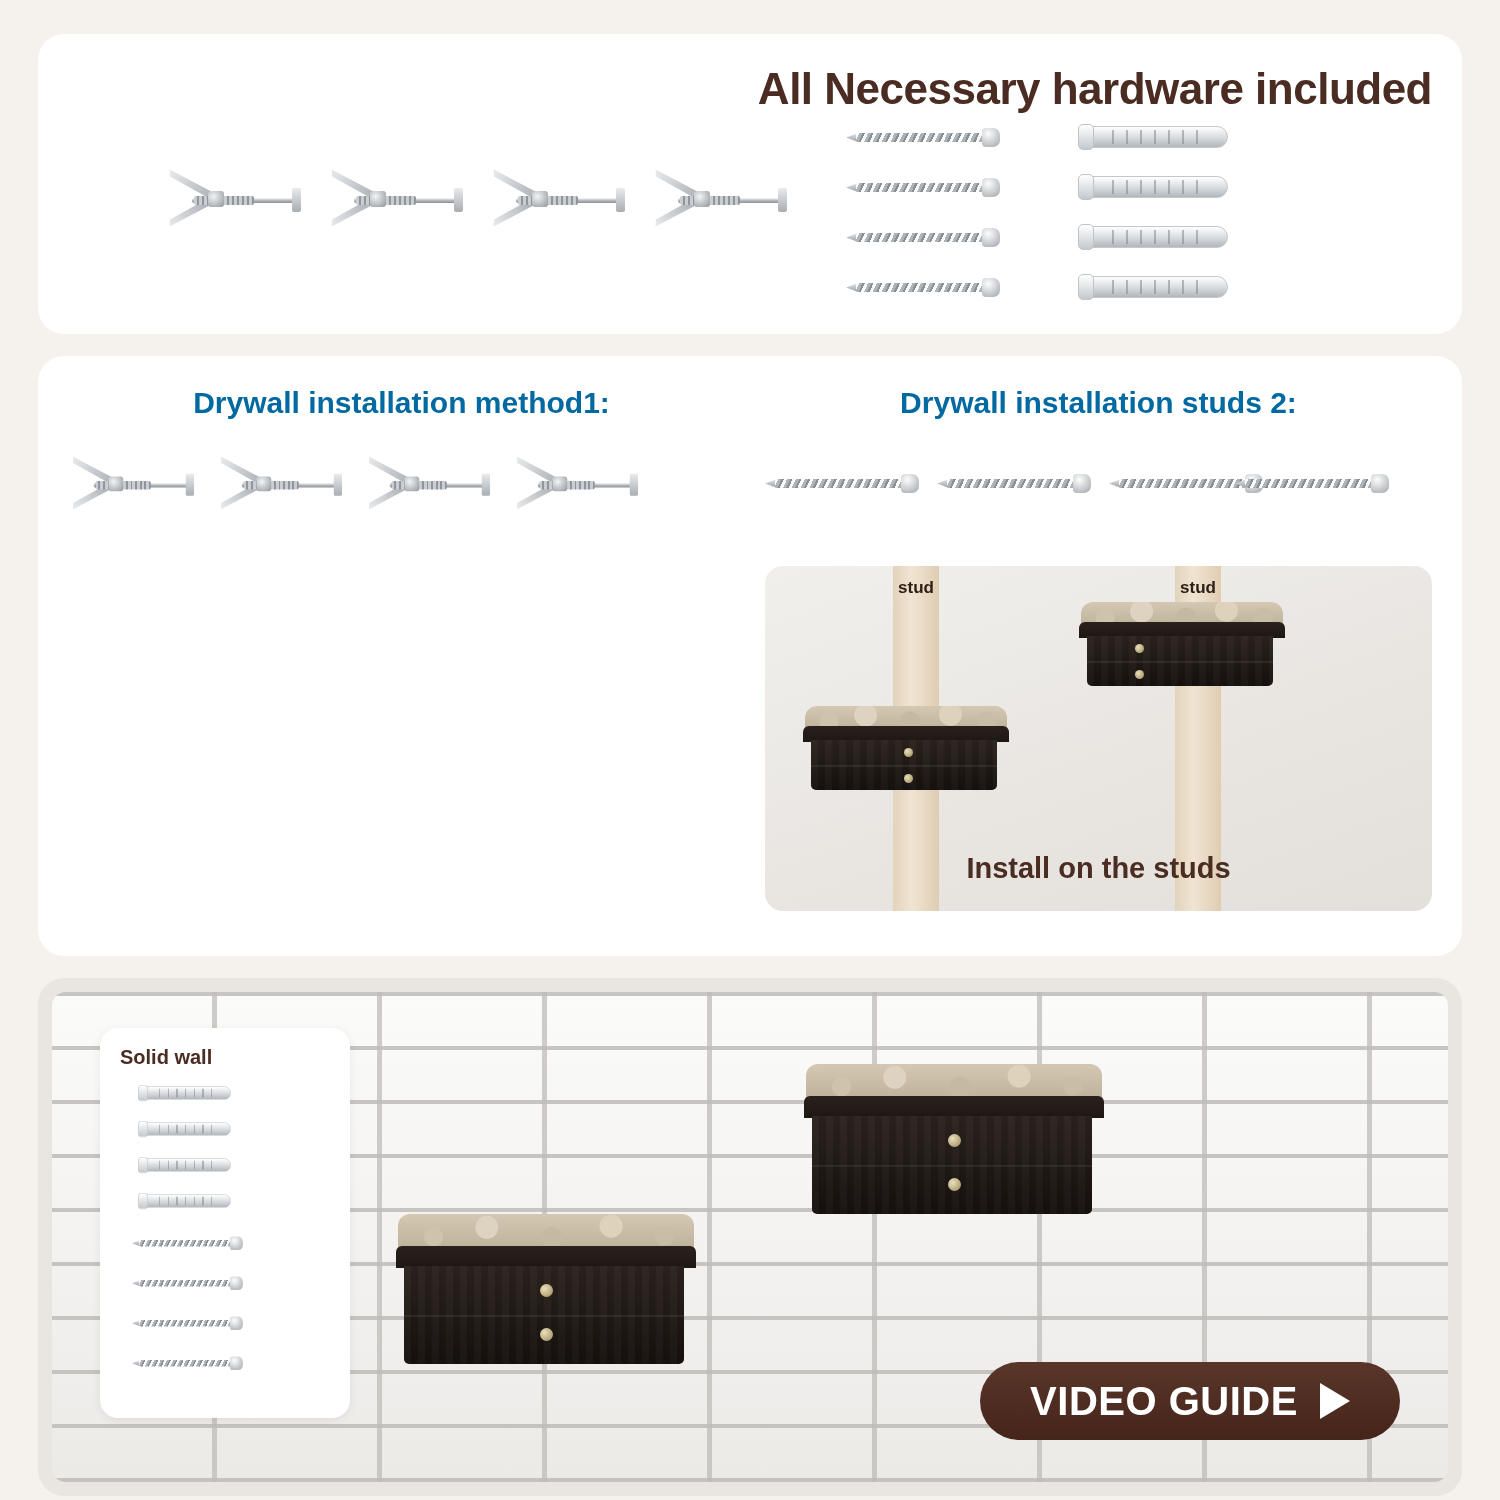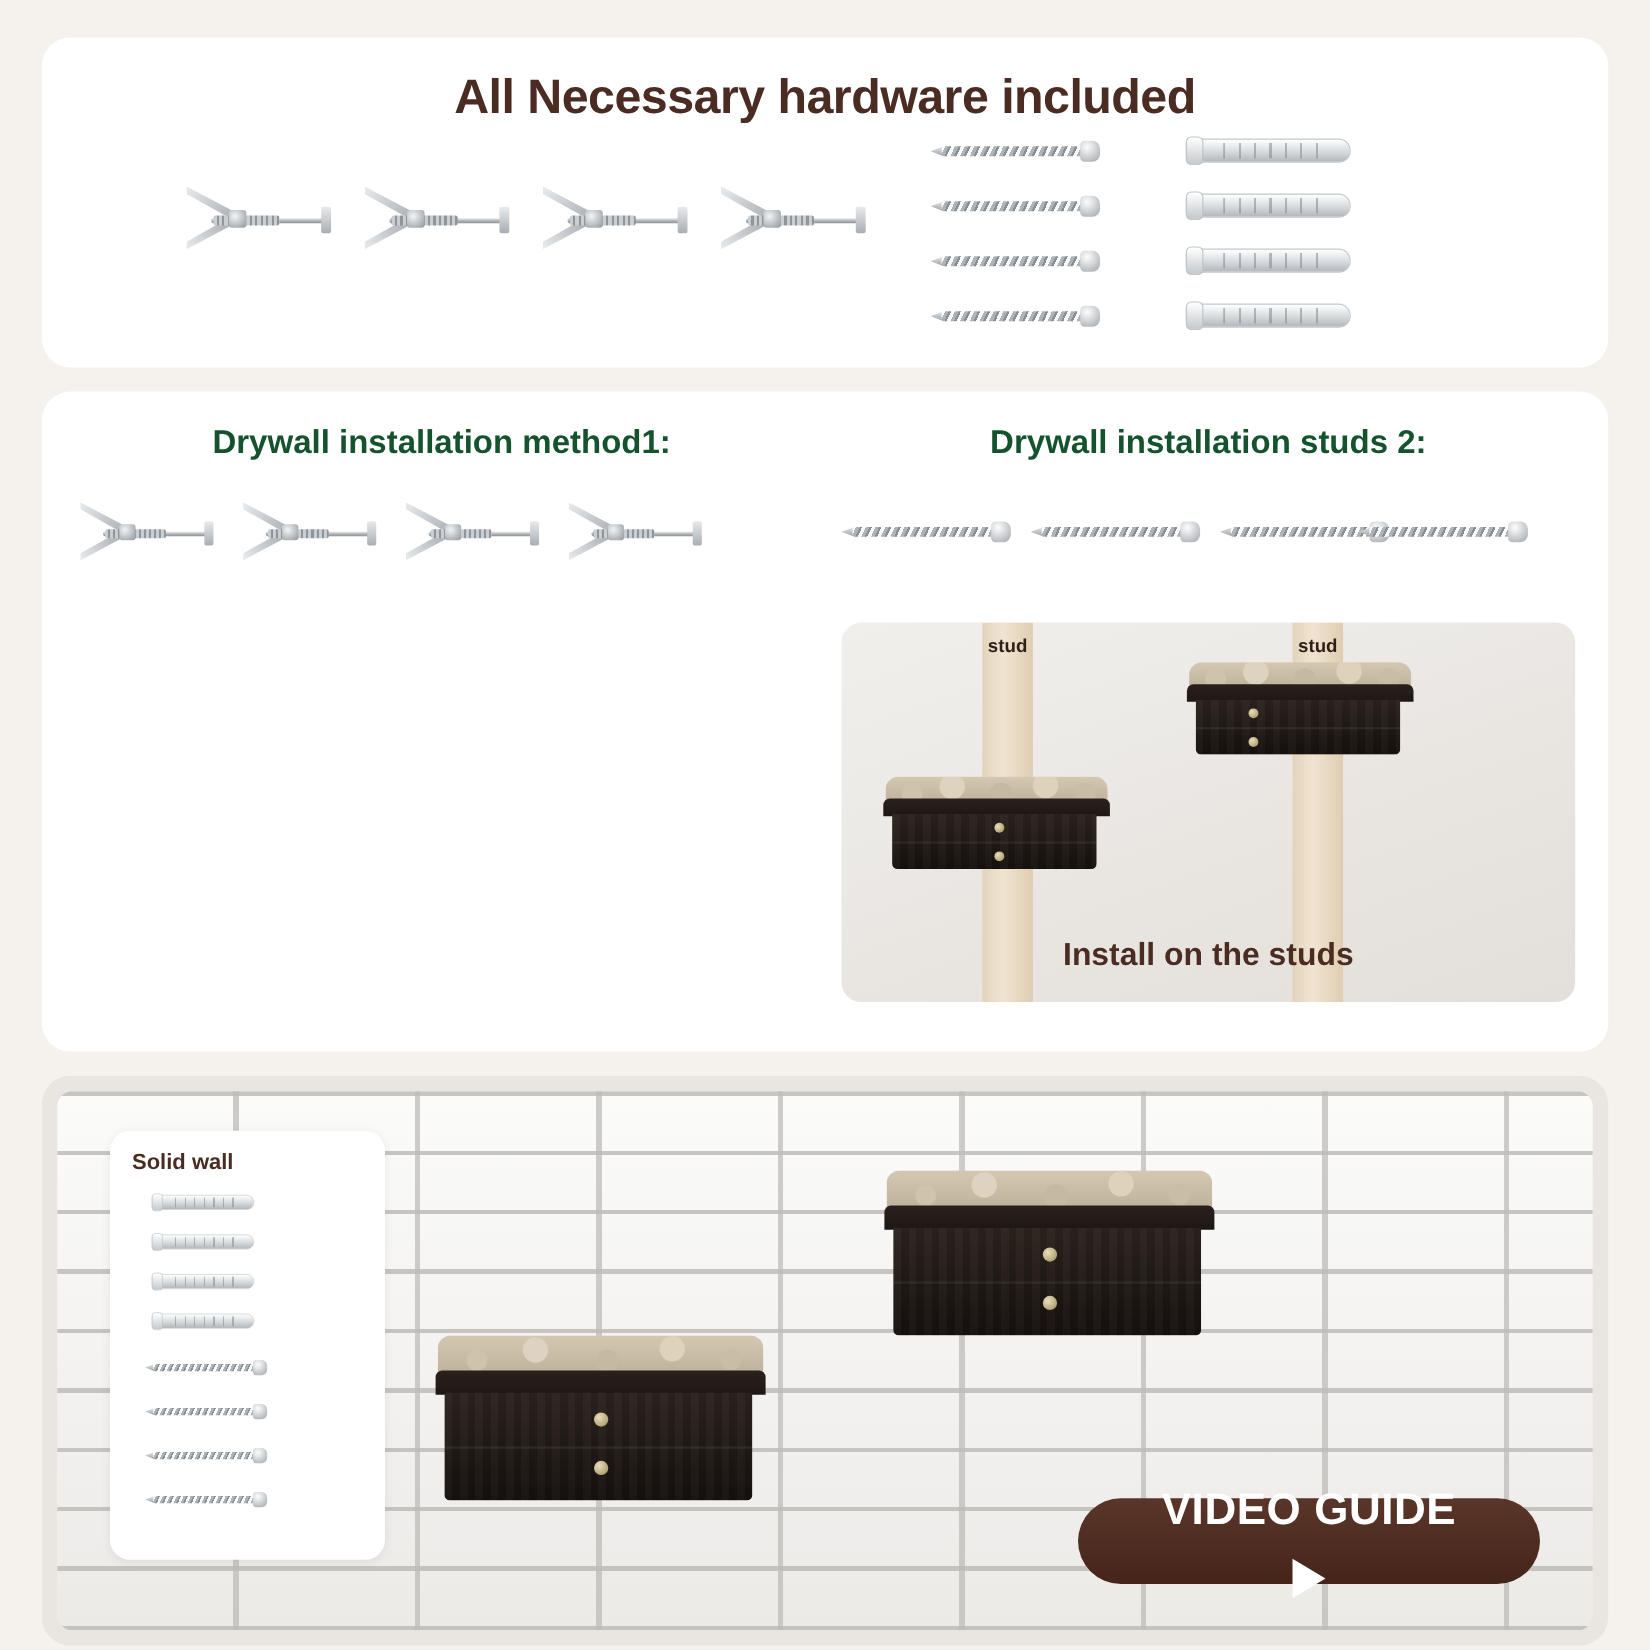--- a/index.html
+++ b/index.html
@@ -28,21 +28,21 @@
     box-sizing: border-box;
     position: relative;
   }
 
   
   #panel-hardware {
     height: 300px;
     padding: 22px 30px 20px 30px;
   }
   .main-title {
-    text-align: center;
+    text-align: right;
     color: #4a2c22;
     font-size: 44px;
     font-weight: bold;
     letter-spacing: -0.5px;
     margin: 8px 0 0 0;
   }
   .hw-area {
     position: relative;
     height: 190px;
     margin-top: 8px;
@@ -201,21 +201,21 @@
   .methods-grid {
     display: flex;
     gap: 30px;
     height: 100%;
   }
   .method-col {
     flex: 1;
     position: relative;
   }
   .method-title {
-    color: #14532d;
+    color: #0369a1;
     font-size: 30px;
     font-weight: bold;
     text-align: center;
     margin: 4px 0 0 0;
   }
   .fastener-row {
     position: relative;
     height: 130px;
     margin-top: 16px;
   }
@@ -362,21 +362,20 @@
     bottom: 42px;
     width: 420px;
     height: 78px;
     background: linear-gradient(#5a362a, #452419);
     border-radius: 39px;
     display: flex;
     align-items: center;
     justify-content: center;
     gap: 22px;
     cursor: pointer;
-    flex-direction: column;
   }
   .video-btn .vlabel {
     color: #ffffff;
     font-size: 40px;
     font-weight: bold;
     letter-spacing: 0.5px;
   }
   .play-tri {
     width: 0;
     height: 0;

